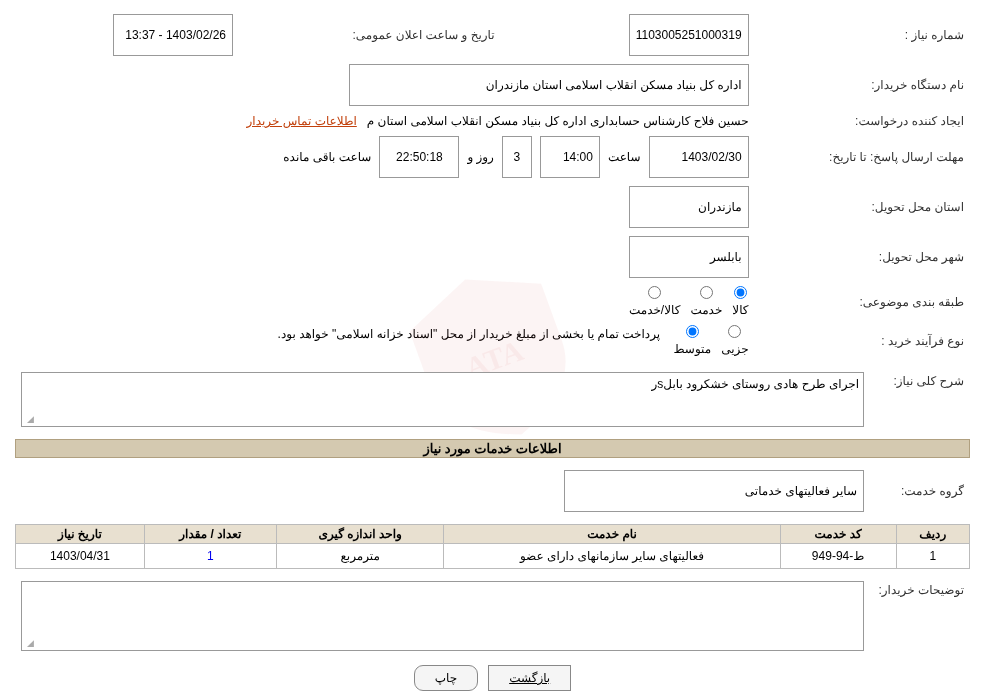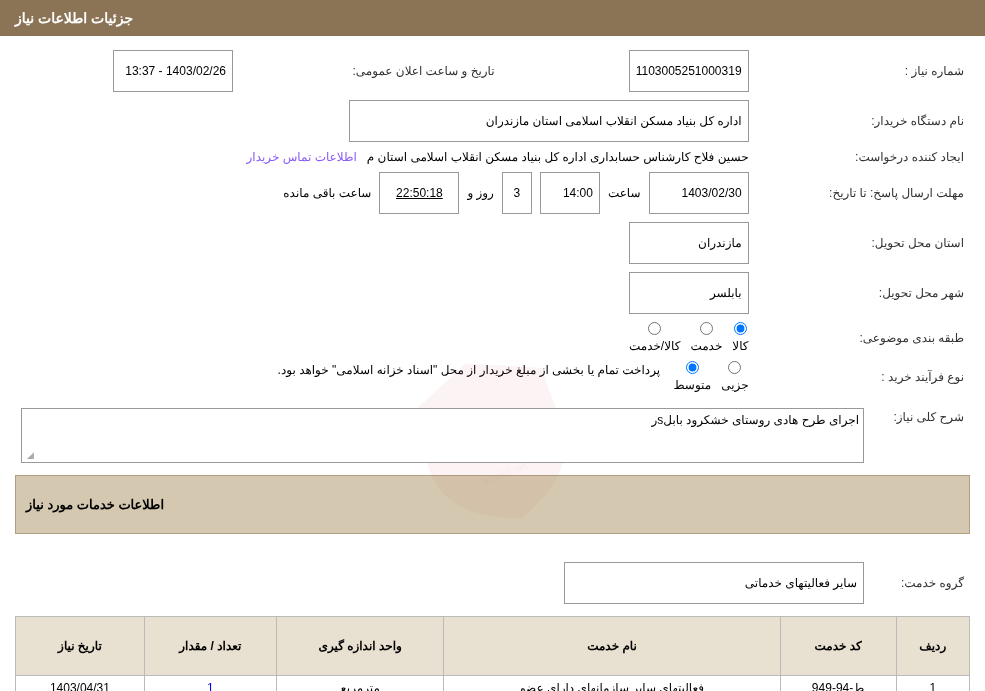--- a/index.html
+++ b/index.html
@@ -22,25 +22,25 @@
       padding: 10px 15px;
       font-size: 14px;
       font-weight: bold;
     }
     .content {
       padding: 10px 15px;
     }
     .section-title {
       background: #d4c9b0;
       border: 1px solid #b0a080;
-      padding: 21px 10px;
+      padding: 1px 10px;
       font-weight: bold;
       font-size: 13px;
-      margin-bottom: 24px;
-      text-align: left;
+      margin-bottom: 8px;
+      text-align: center;
     }
     .info-table {
       width: 100%;
       border-collapse: collapse;
       margin-bottom: 8px;
     }
     .info-table td {
       padding: 4px 6px;
       vertical-align: middle;
       font-size: 12px;
@@ -58,21 +58,22 @@
     }
     .input-box {
       border: 1px solid #999;
       background: #fff;
       padding: 13px 6px;
       min-width: 120px;
       display: inline-block;
       text-align: right;
     }
     .link-blue {
-      color: #8b5cf6;
+      color: #c2410c;
+      text-decoration: underline;
       cursor: pointer;
     }
     .radio-group {
       display: inline-flex;
       gap: 10px;
       align-items: center;
     }
     .radio-item {
       display: inline-flex;
       align-items: center;
@@ -87,21 +88,21 @@
     }
     .services-table {
       width: 100%;
       border-collapse: collapse;
       margin-bottom: 8px;
       margin-top: 4px;
     }
     .services-table th {
       background: #e8e0d0;
       border: 1px solid #bbb;
-      padding: 22px 8px;
+      padding: 2px 8px;
       text-align: center;
       font-weight: bold;
       font-size: 12px;
     }
     .services-table td {
       border: 1px solid #bbb;
       padding: 5px 8px;
       text-align: center;
       font-size: 12px;
     }
@@ -164,23 +165,20 @@
       cursor: nwse-resize;
       color: #aaa;
       font-size: 9px;
     }
   </style>
 </head>
 <body>
 
 <div class="page-wrapper">
 
-  <div class="header-bar">
-    <span>جزئیات اطلاعات نیاز</span>
-  </div>
 
   <div class="content watermark-container">
 
     <div class="watermark">
       <svg class="shield-watermark" viewBox="0 0 160 180" xmlns="http://www.w3.org/2000/svg">
         <path d="M80 10 L150 40 L150 100 Q150 150 80 175 Q10 150 10 100 L10 40 Z" fill="#cc3333" opacity="0.5"></path>
         <text x="80" y="105" text-anchor="middle" font-size="30" fill="#cc3333" font-weight="bold" font-family="Tahoma">ATA</text>
         <text x="80" y="130" text-anchor="middle" font-size="12" fill="#cc3333" font-family="Tahoma">tender.net</text>
       </svg>
     </div>
@@ -218,21 +216,21 @@
 
       <tr>
         <td class="label-cell">مهلت ارسال پاسخ: تا تاریخ:</td>
         <td class="value-cell" colspan="4">
           <span class="row-flex">
             <span class="input-box" style="min-width:100px;">1403/02/30</span>
             <span>ساعت</span>
             <span class="input-box" style="min-width:60px;">14:00</span>
             <span class="input-box" style="min-width:30px; text-align:center;">3</span>
             <span>روز و</span>
-            <span class="input-box" style="min-width:80px; text-align:center;text-decoration:underline;">22:50:18</span>
+            <span class="input-box" style="min-width:80px; text-align:center;">22:50:18</span>
             <span>ساعت باقی مانده</span>
           </span>
         </td>
       </tr>
 
       <tr>
         <td class="label-cell">استان محل تحویل:</td>
         <td class="value-cell" colspan="4">
           <span class="input-box" style="min-width:120px;">مازندران</span>
         </td>

